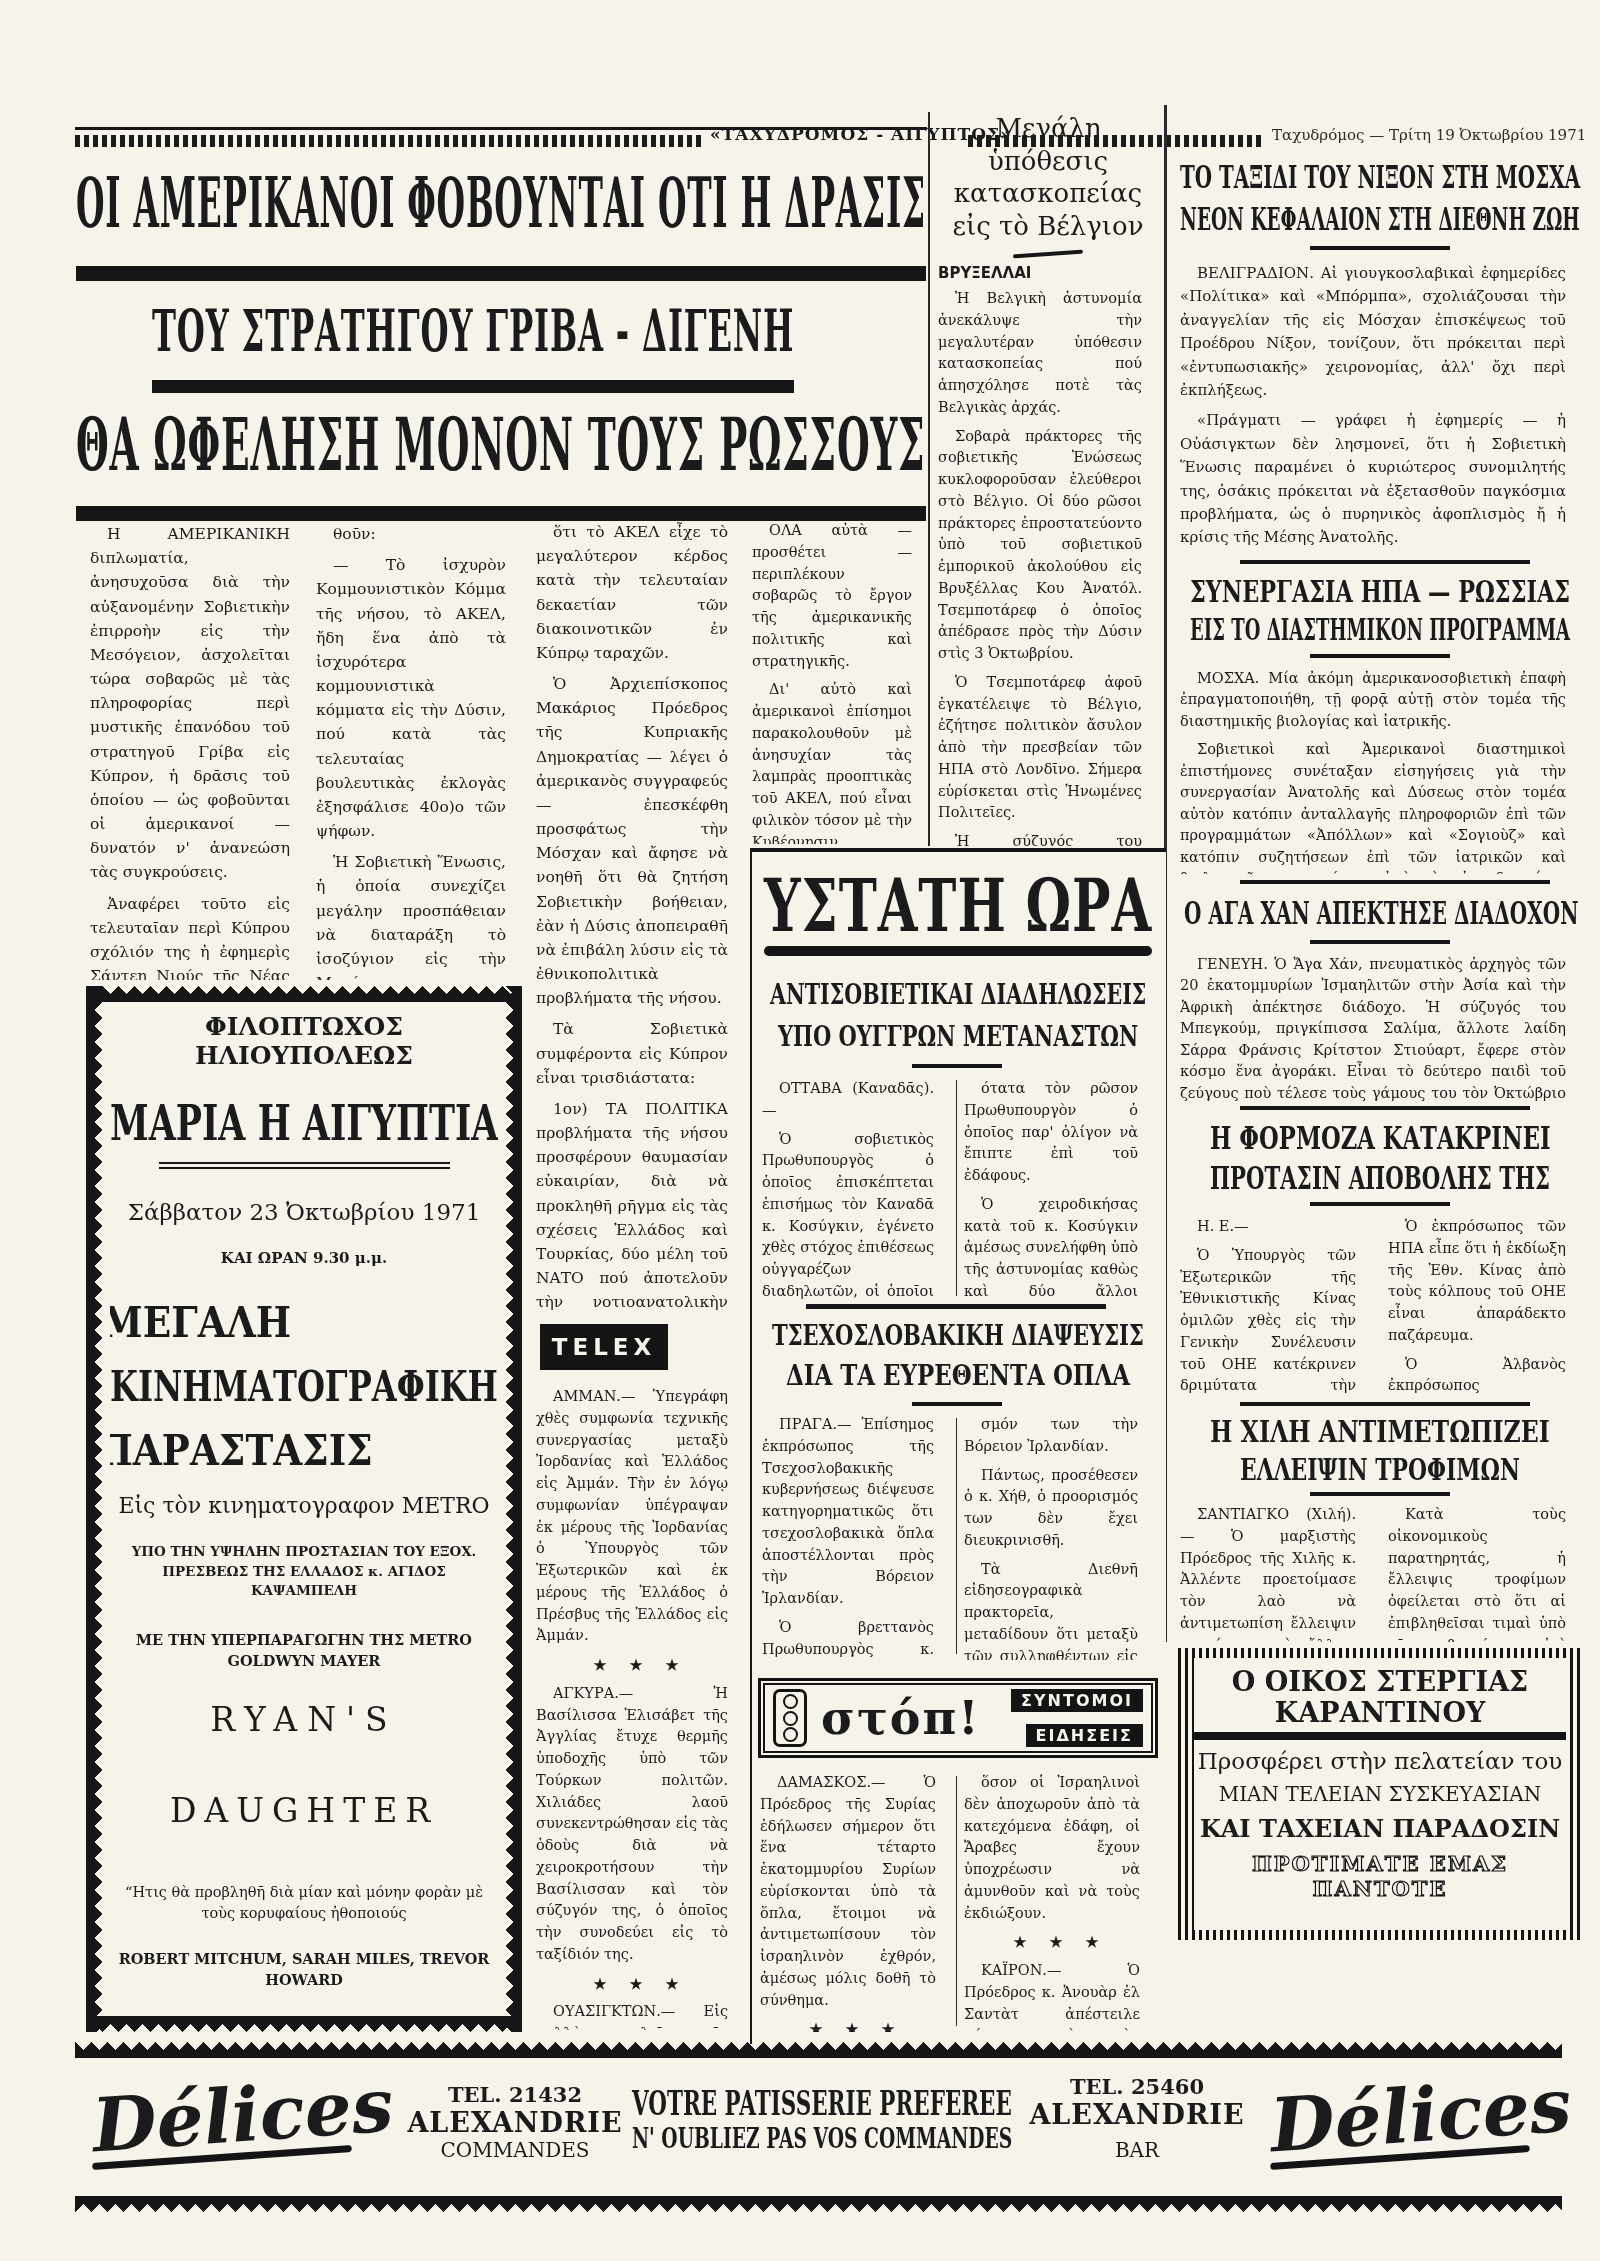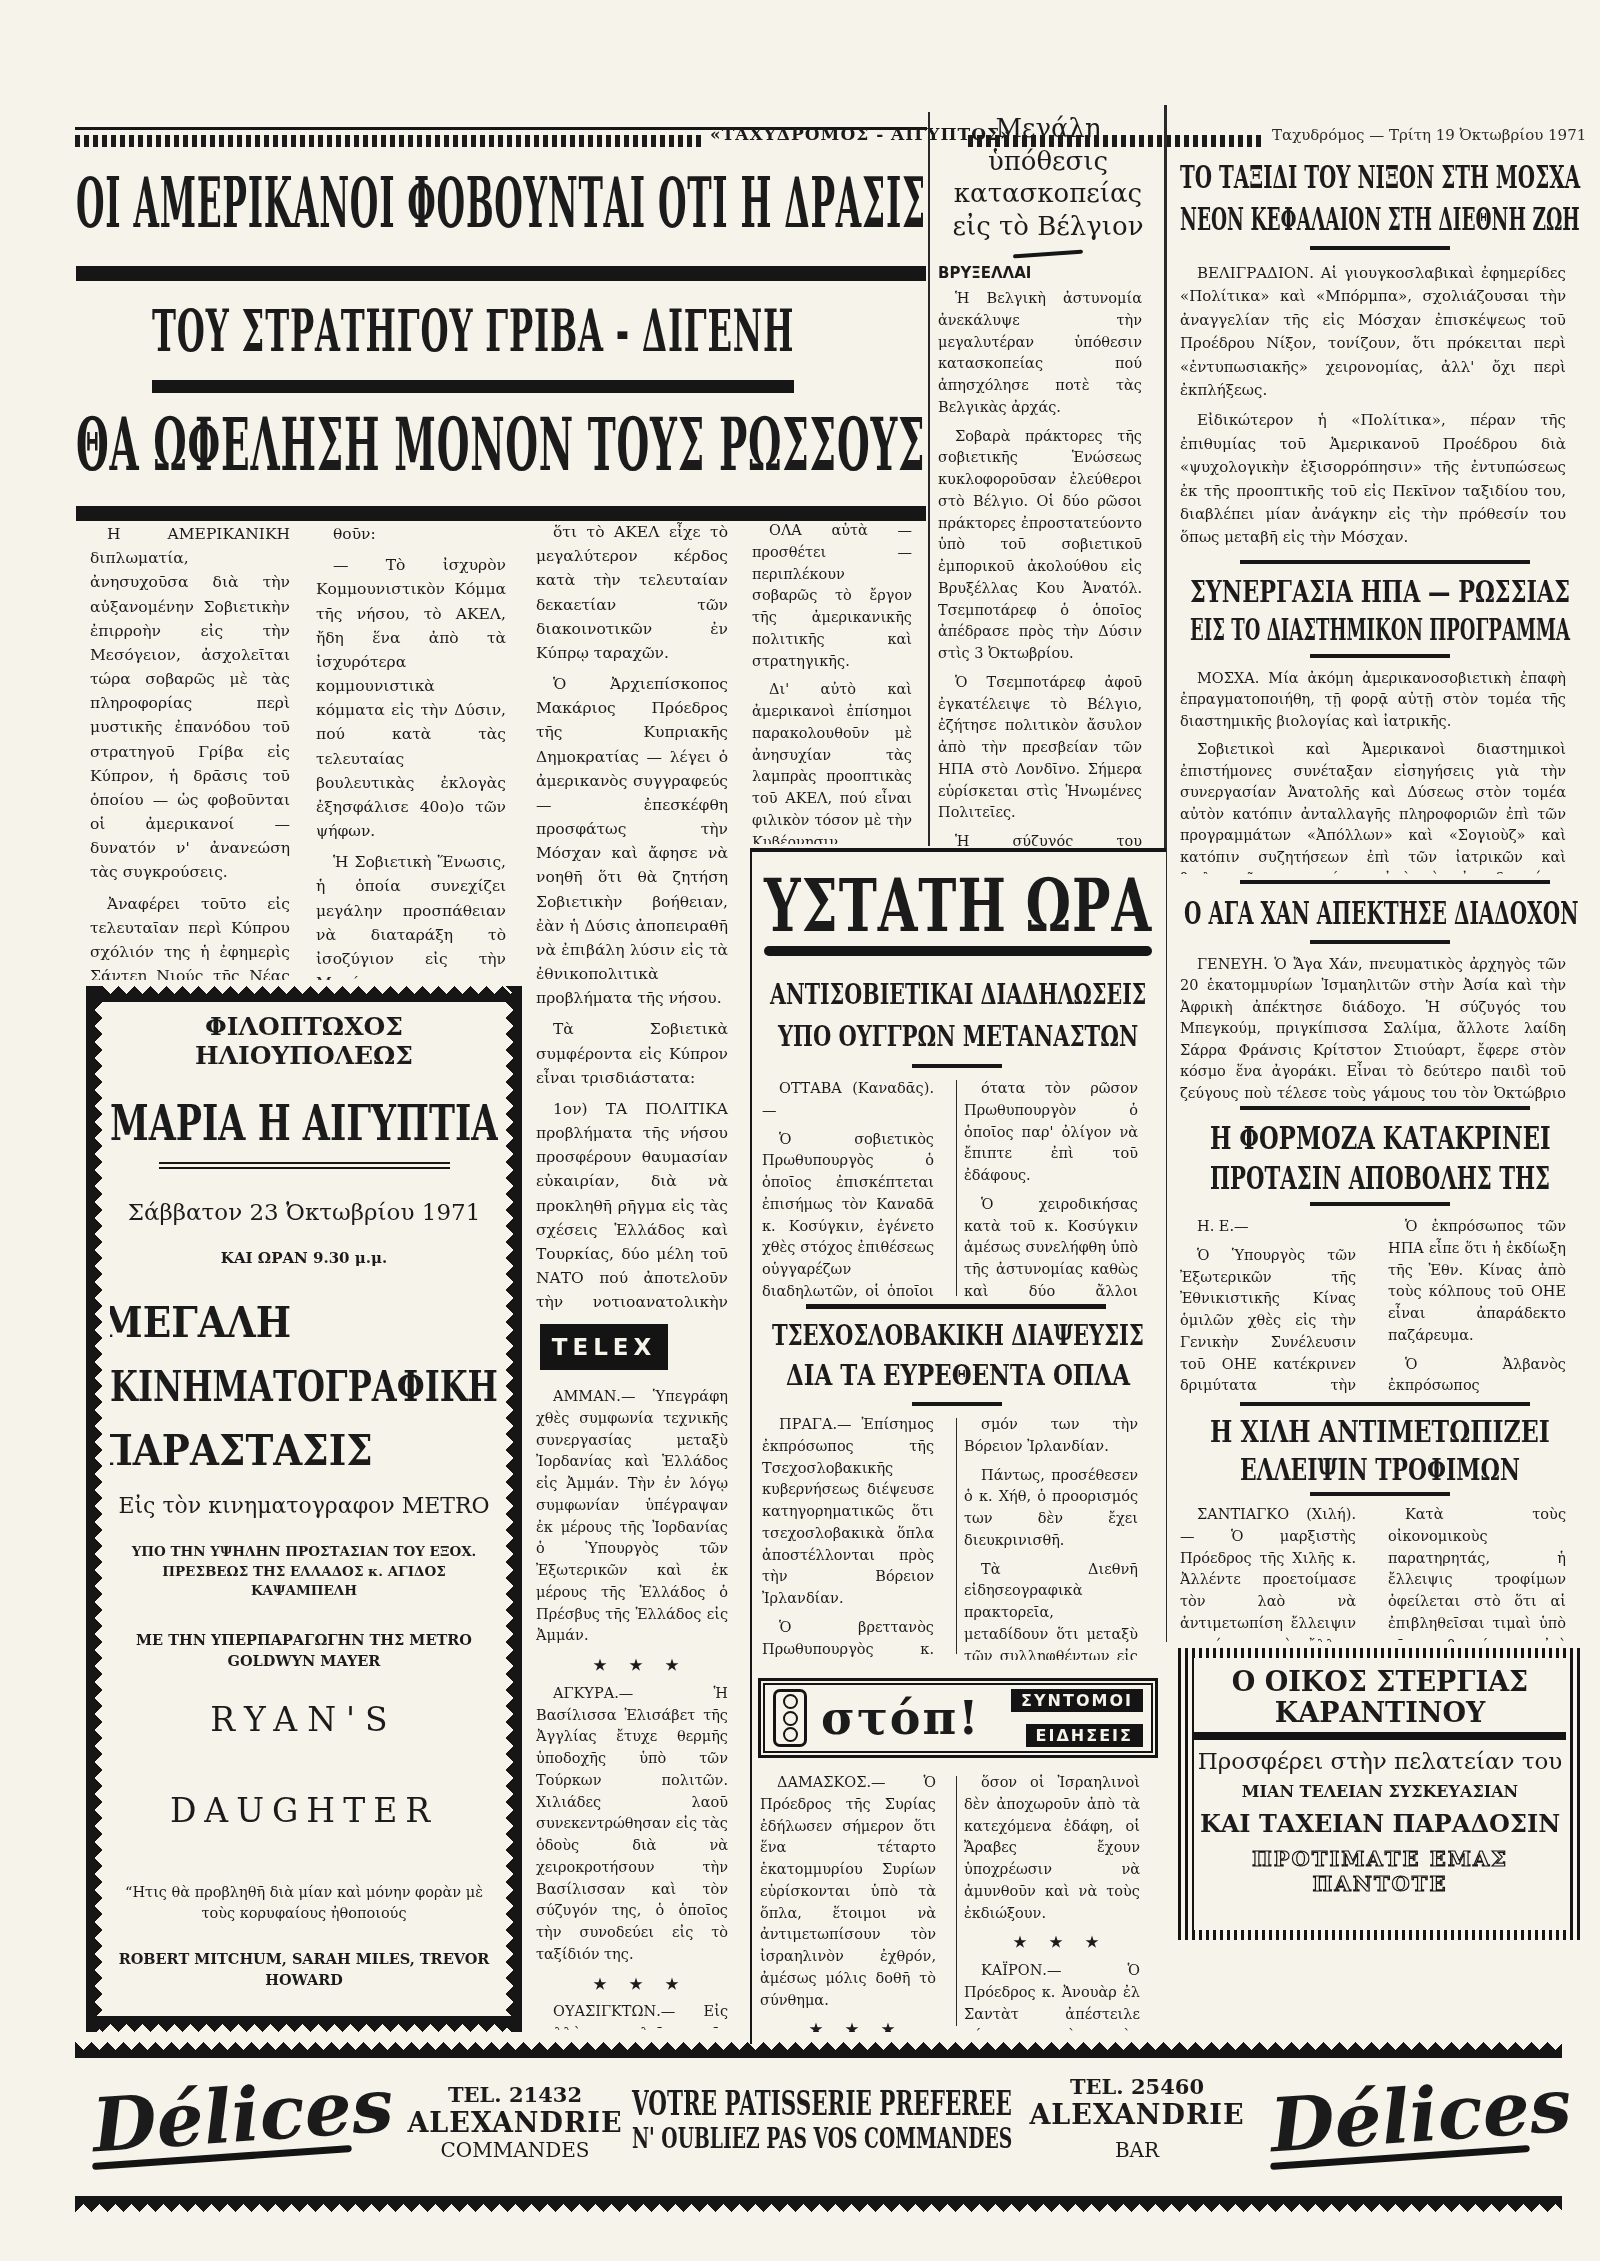--- a/index.html
+++ b/index.html
@@ -214,21 +214,20 @@
   <div class="abs hlwrap" style="left:1180px;top:158px;width:400px;height:40px">
     <span class="fitx" style="font-size: 28px; font-weight: 700; transform: scale(0.71, 1.15);">ΤΟ ΤΑΞΙΔΙ ΤΟΥ ΝΙΞΟΝ ΣΤΗ ΜΟΣΧΑ</span>
   </div>
   <div class="abs hlwrap" style="left:1180px;top:200px;width:400px;height:40px">
     <span class="fitx" style="font-size: 28px; font-weight: 700; transform: scale(0.66, 1.15);">ΝΕΟΝ ΚΕΦΑΛΑΙΟΝ ΣΤΗ ΔΙΕΘΝΗ ΖΩΗ</span>
   </div>
   <div class="abs mini-div" style="left:1310px;top:246px;width:140px"></div>
   <div class="abs bt" style="left:1180px;top:262px;width:402px;height:296px;font-size:15px">
 
   <p>ΒΕΛΙΓΡΑΔΙΟΝ. Αἱ γιουγκοσλαβικαὶ ἐφημερίδες «Πολίτικα» καὶ «Μπόρμπα», σχολιάζουσαι τὴν ἀναγγελίαν τῆς εἰς Μόσχαν ἐπισκέψεως τοῦ Προέδρου Νίξον, τονίζουν, ὅτι πρόκειται περὶ «ἐντυπωσιακῆς» χειρονομίας, ἀλλ' ὄχι περὶ ἐκπλήξεως.</p>
-      <p>Εἰδικώτερον ἡ «Πολίτικα», πέραν τῆς ἐπιθυμίας τοῦ Ἀμερικανοῦ Προέδρου διὰ «ψυχολογικὴν ἐξισορρόπησιν» τῆς ἐντυπώσεως ἐκ τῆς προοπτικῆς τοῦ εἰς Πεκῖνον ταξιδίου του, διαβλέπει μίαν ἀνάγκην εἰς τὴν πρόθεσίν του ὅπως μεταβῆ εἰς τὴν Μόσχαν.</p>
       <p>«Πράγματι — γράφει ἡ ἐφημερίς — ἡ Οὐάσιγκτων δὲν λησμονεῖ, ὅτι ἡ Σοβιετικὴ Ἕνωσις παραμένει ὁ κυριώτερος συνομιλητής της, ὁσάκις πρόκειται νὰ ἐξετασθοῦν παγκόσμια προβλήματα, ὡς ὁ πυρηνικὸς ἀφοπλισμὸς ἤ ἡ κρίσις τῆς Μέσης Ἀνατολῆς.</p>
     </div>
 
   <div class="abs bar" style="left:1240px;top:560px;width:290px;height:4px"></div>
   <div class="abs hlwrap" style="left:1190px;top:574px;width:380px;height:38px">
     <span class="fitx" style="font-size: 27px; font-weight: 700; transform: scale(0.828, 1.1);">ΣΥΝΕΡΓΑΣΙΑ ΗΠΑ — ΡΩΣΣΙΑΣ</span>
   </div>
   <div class="abs hlwrap" style="left:1190px;top:612px;width:380px;height:38px">
     <span class="fitx" style="font-size: 27px; font-weight: 700; transform: scale(0.669, 1.1);">ΕΙΣ ΤΟ ΔΙΑΣΤΗΜΙΚΟΝ ΠΡΟΓΡΑΜΜΑ</span>
   </div>
@@ -282,21 +281,21 @@
     </div>
   <div class="abs bt small" style="left:1388px;top:1504px;width:194px;height:138px">
 
   <p>Κατὰ τοὺς οἰκονομικοὺς παρατηρητάς, ἡ ἔλλειψις τροφίμων ὀφείλεται στὸ ὅτι αἱ ἐπιβληθεῖσαι τιμαὶ ὑπὸ τῆς κυβερνήσεως ἐπὶ τῶν καταναλωτικῶν ἀγαθῶν, θεωροῦνται ἀντιοικονομικαὶ διὰ τοὺς παραγωγοὺς οἱ ὁποῖοι ἀδυνατοῦν νὰ ἐφοδιάσουν τὴν ἀγοράν.</p>
     </div>
 
   <div class="abs stripeband" style="left:1178px;top:1648px;width:404px;height:292px">
     <div class="karant-inner">
       <div class="w" style="font-weight:700;font-size:27px;border-bottom:8px solid #141414;padding-bottom:4px">Ο ΟΙΚΟΣ ΣΤΕΡΓΙΑΣ ΚΑΡΑΝΤΙΝΟΥ</div>
       <div class="w" style="font-size:23px">Προσφέρει στὴν πελατείαν του</div>
-      <div class="w" style="font-weight:700;font-size:16px">ΜΙΑΝ ΤΕΛΕΙΑΝ ΣΥΣΚΕΥΑΣΙΑΝ</div>
+      <div class="w" style="font-weight:400;font-size:20px">ΜΙΑΝ ΤΕΛΕΙΑΝ ΣΥΣΚΕΥΑΣΙΑΝ</div>
       <div class="w" style="font-weight:700;font-size:24px">ΚΑΙ ΤΑΧΕΙΑΝ ΠΑΡΑΔΟΣΙΝ</div>
       <div class="w outline-text" style="font-size:21px;letter-spacing:2px">ΠΡΟΤΙΜΑΤΕ ΕΜΑΣ ΠΑΝΤΟΤΕ</div>
 
     </div>
   </div>
 
   <div class="abs adzz" style="left:86px;top:986px;width:436px;height:1046px">
     <div class="zz-x abs" style="left:0;top:0;width:436px"></div>
     <div class="zz-x flip abs" style="left:0;top:1030px;width:436px"></div>
     <div class="zz-y abs" style="left:0;top:0;height:1046px"></div>

